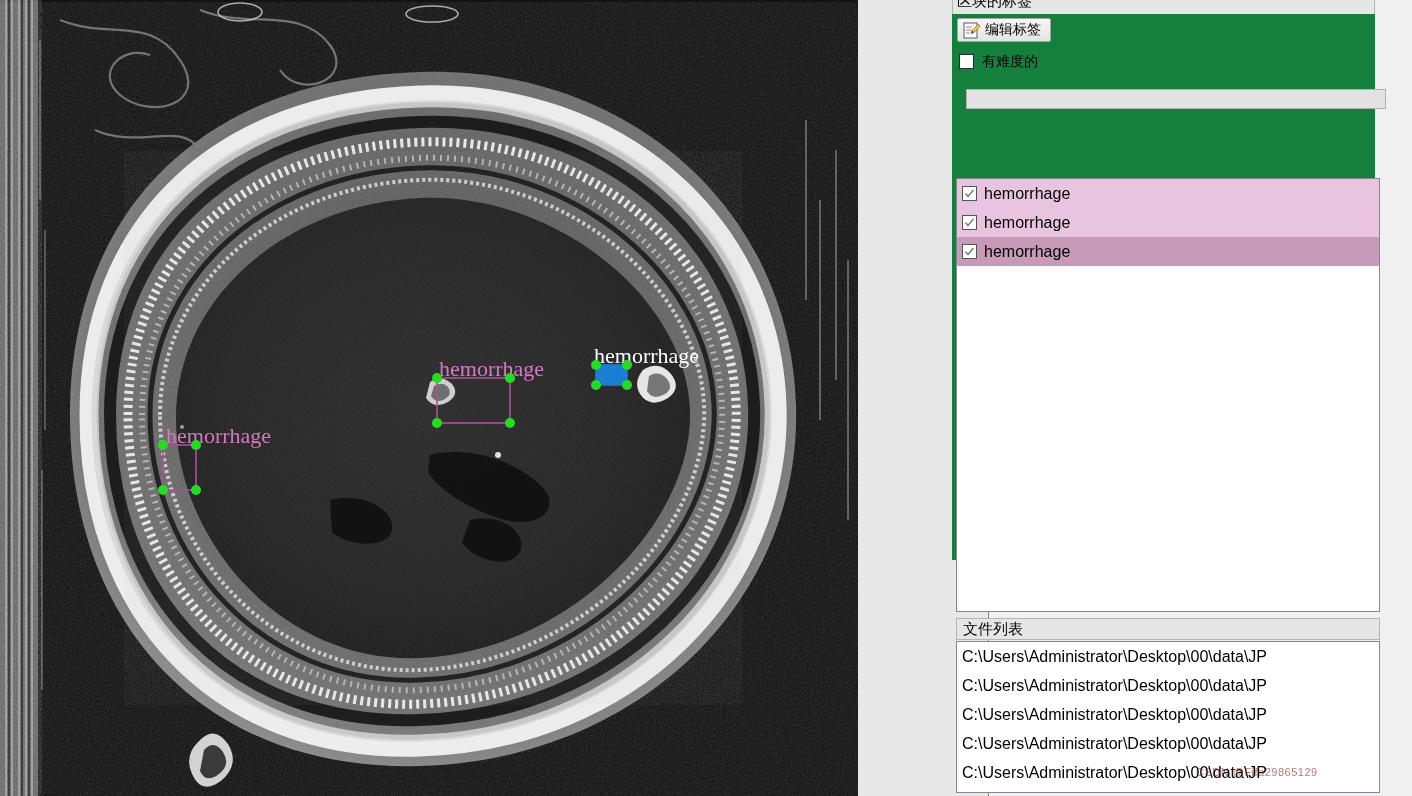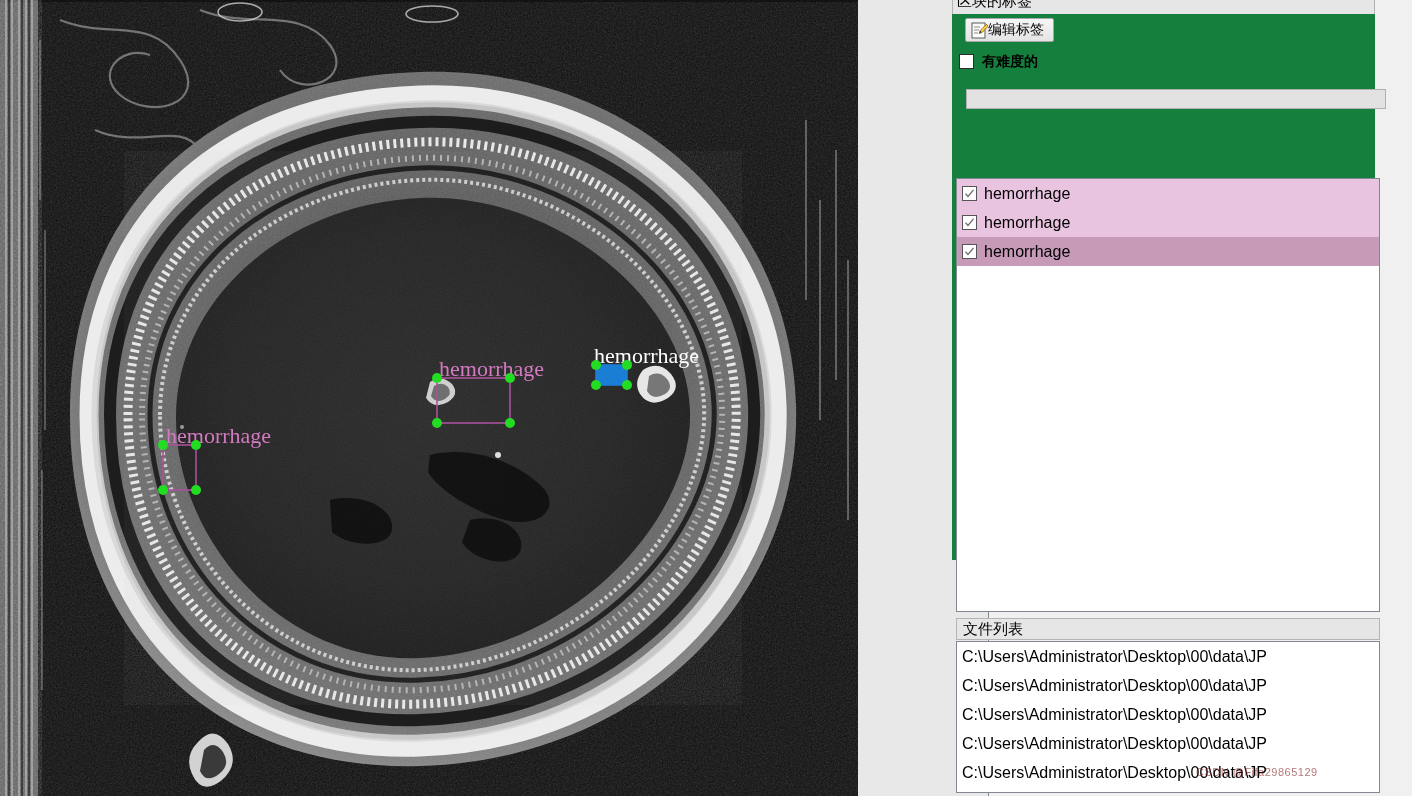--- a/index.html
+++ b/index.html
@@ -14,27 +14,27 @@
   #center-gap{position:absolute;left:858px;top:0;width:130px;height:796px;background:#e8e8e8;
               border-right:1px solid #828790;}
 
   
   #dock{position:absolute;left:952px;top:0;width:423px;height:560px;background:#15803d;}
 
   .dock-title{font-size:15px;color:#000;padding:0 4px;line-height:14px;height:14px;overflow:hidden;
               background:#e6e6e6;border:1px solid #b4b4b4;border-bottom:none;box-sizing:border-box;}
   .dock-title.cut{margin-top:-7px;height:21px;line-height:14px;}
 
-  .btn-edit{display:inline-flex;align-items:center;margin:4px 0 0 13px;padding:2px 9px 2px 5px;
+  .btn-edit{display:inline-flex;align-items:center;gap:5px;margin:4px 0 0 5px;padding:2px 9px 2px 5px;
             background:linear-gradient(#f6f6f6,#e4e4e4);border:1px solid #a6a6a6;border-radius:2px;
             font-size:14px;color:#000;cursor:pointer;}
   .edit-ico{width:17px;height:17px;display:block;}
 
   .cbrow{display:flex;align-items:center;gap:8px;font-size:14px;color:#000;}
-  .cbrow.r1{margin:10px 0 0 7px;font-weight:bold;}
+  .cbrow.r1{margin:10px 0 0 7px;}
   .cbrow.r2{margin:18px 0 0 18px;}
   .cbx{width:15px;height:15px;background:#fff;border:1px solid #2b2b2b;box-sizing:border-box;
        display:inline-block;flex:0 0 auto;cursor:pointer;}
 
   .preset-input{flex:1;height:22px;background:#fff;border:1px solid #7a7a7a;box-sizing:border-box;
                 margin-right:0;font-size:13px;padding:0 4px;outline:none;font-family:"Liberation Sans",sans-serif;}
   .disabled-bar{margin:18px 0 0 14px;width:420px;height:20px;background:#e2e2e2;
                 border:1px solid #b0b0b0;box-sizing:border-box;}
 
   

